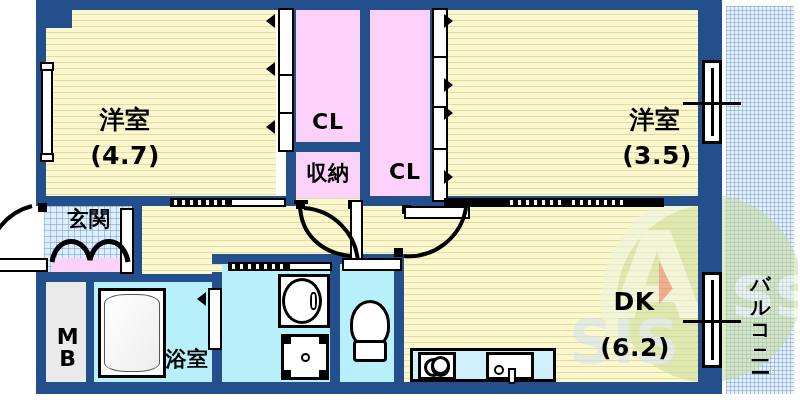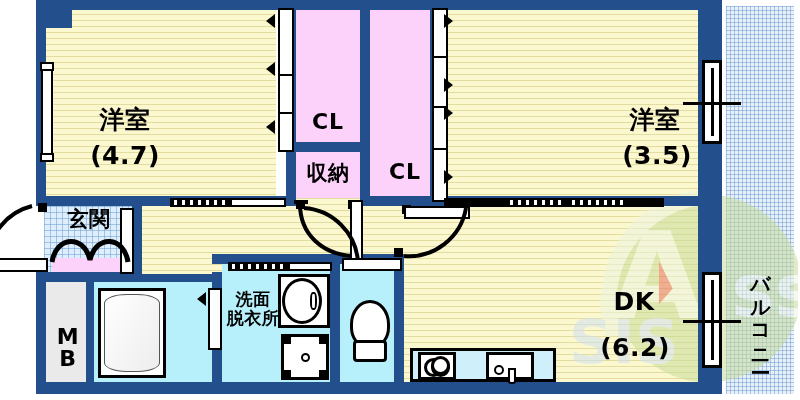--- a/index.html
+++ b/index.html
@@ -298,20 +298,19 @@
   <div class="lbl big" style="left:594px;top:142px;width:126px;">(3.5)</div>
 
   <div class="lbl big" style="left:588px;top:288px;width:92px;">DK</div>
   <div class="lbl big" style="left:578px;top:334px;width:114px;">(6.2)</div>
 
   <div class="lbl cl" style="left:300px;top:110px;width:56px;">CL</div>
   <div class="lbl cl" style="left:374px;top:160px;width:62px;">CL</div>
   <div class="lbl med" style="left:54px;top:208px;width:70px;">玄関</div>
 
   <div class="lbl med" style="left:296px;top:162px;width:64px;">収納</div>
-  <div class="lbl sm" style="left:224px;top:290px;width:58px;">洗面
-脱衣所</div>
+  <div class="lbl med" style="left:158px;top:348px;width:58px;">浴室</div>
   <div class="lbl mb" style="left:44px;top:326px;width:48px;">M
 B</div>
 
   <div class="lbl vert" style="left:742px;top:262px;width:30px;">バルコニー</div>
 
 </div>
 
 </body></html>

